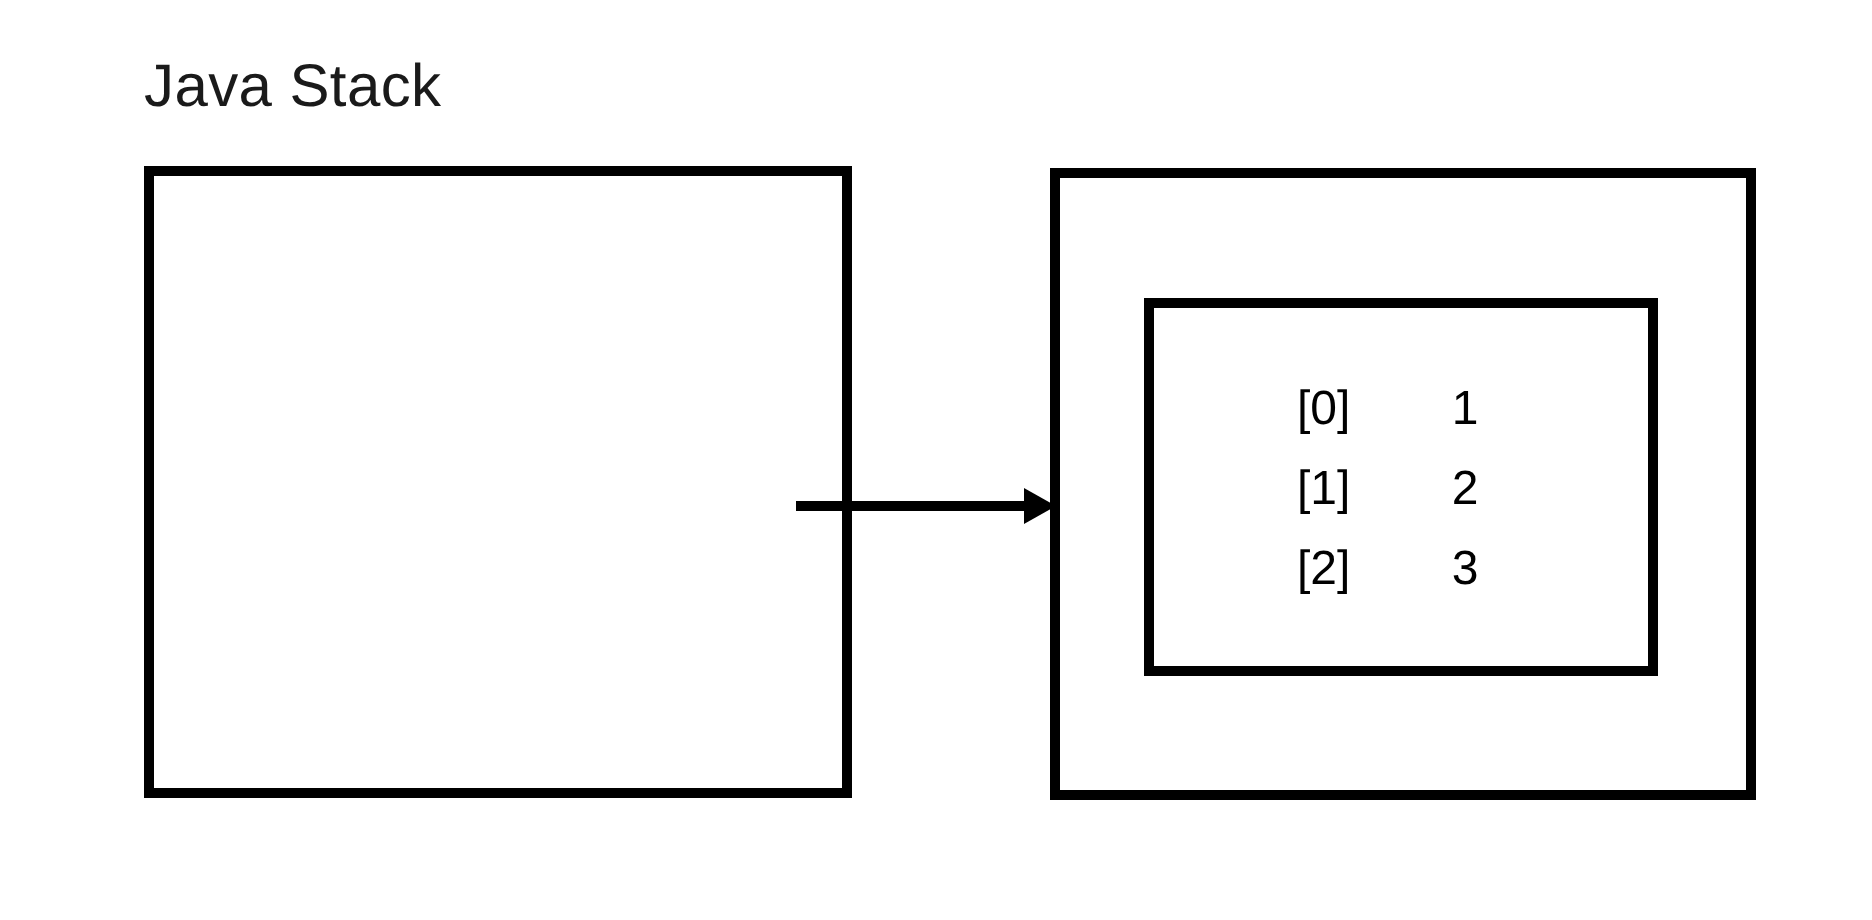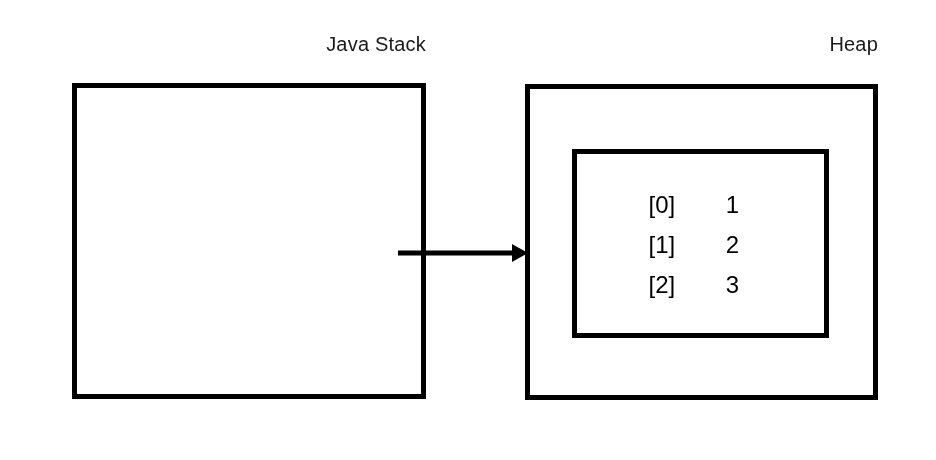--- a/index.html
+++ b/index.html
@@ -16,24 +16,24 @@
     position: relative;
     width: 936px;
     height: 460px;
     background: #ffffff;
     overflow: hidden;
   }
 
   
   .region-label {
     position: absolute;
-    font-size: 20px;
+    font-size: 30px;
     font-weight: 400;
     color: #1a1a1a;
-    text-align: right;
+    text-align: left;
     white-space: nowrap;
     letter-spacing: 0.2px;
     line-height: 36px;
   }
   #stack-label {
     left: 72px;
     top: 26px;
     width: 354px;
   }
   #heap-label {
@@ -145,21 +145,20 @@
 <body>
 
 <div id="canvas">
 
   <div class="region-label" id="stack-label">Java Stack</div>
 
   <div class="region-box" id="stack-box">
   </div>
 
 
-  <div class="region-label" id="heap-label">Heap</div>
 
   <div class="region-box" id="heap-box">
   </div>
 
   <div class="inner-box" id="heap-array-box">
     <div id="array-rows">
         <div class="array-row">
           <span class="array-index">[0]</span>
           <span class="array-value">1</span>
         </div>

